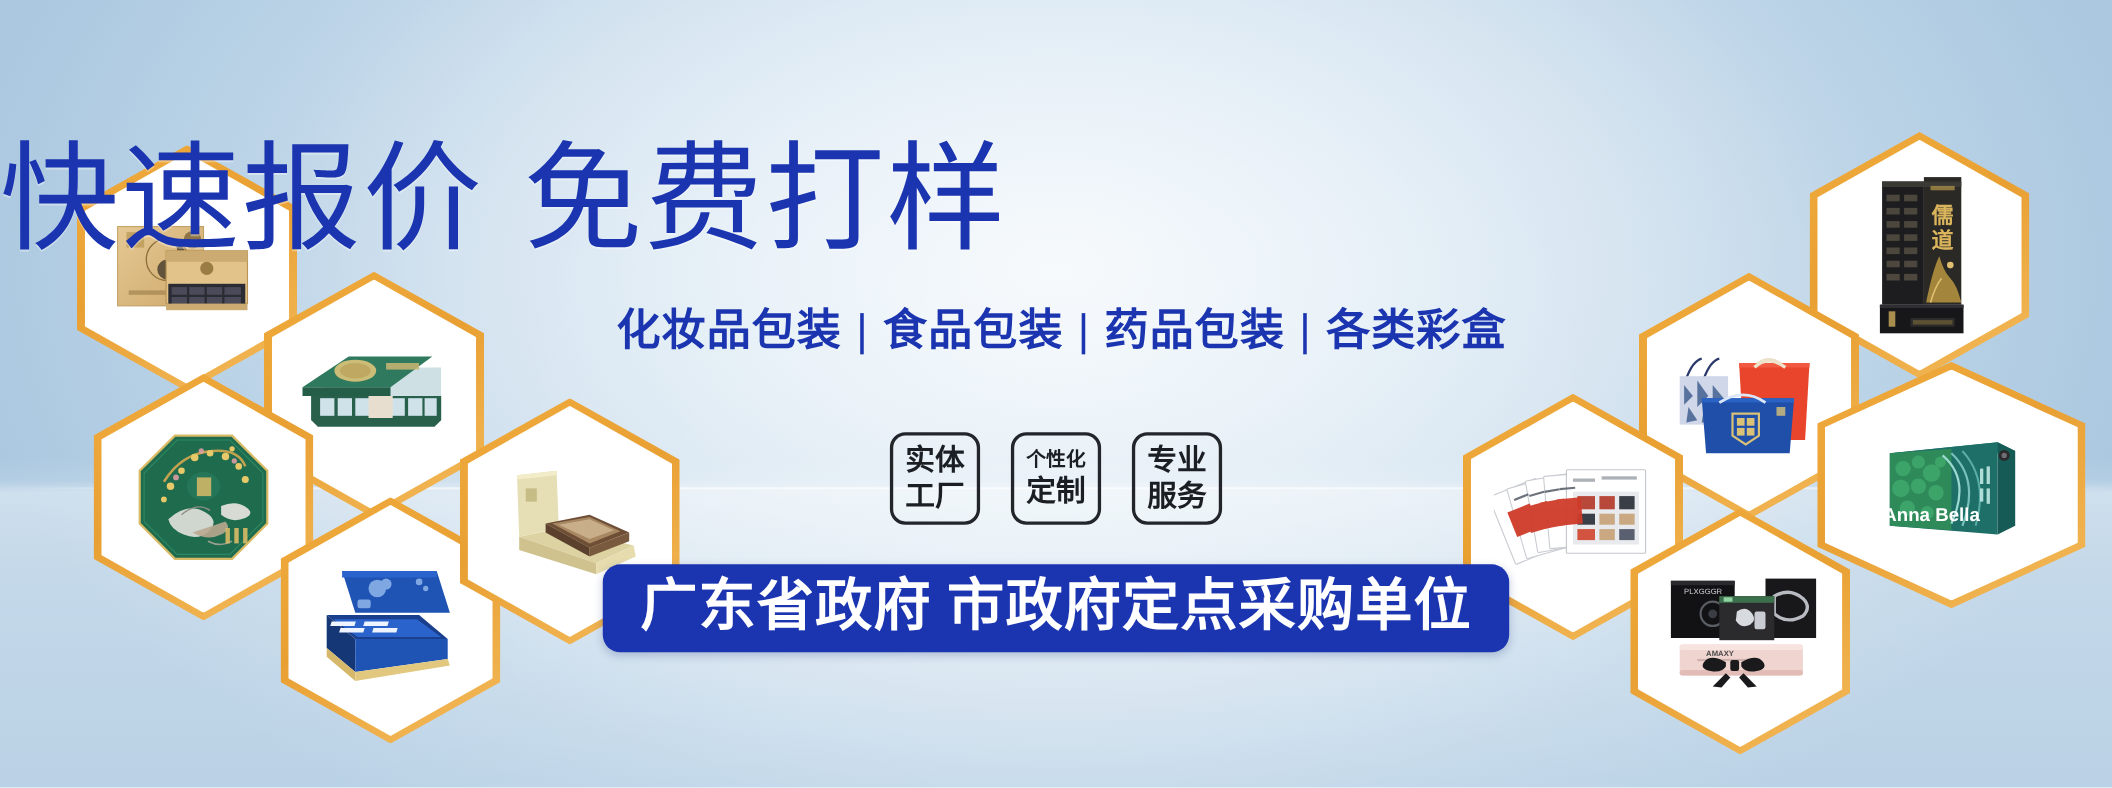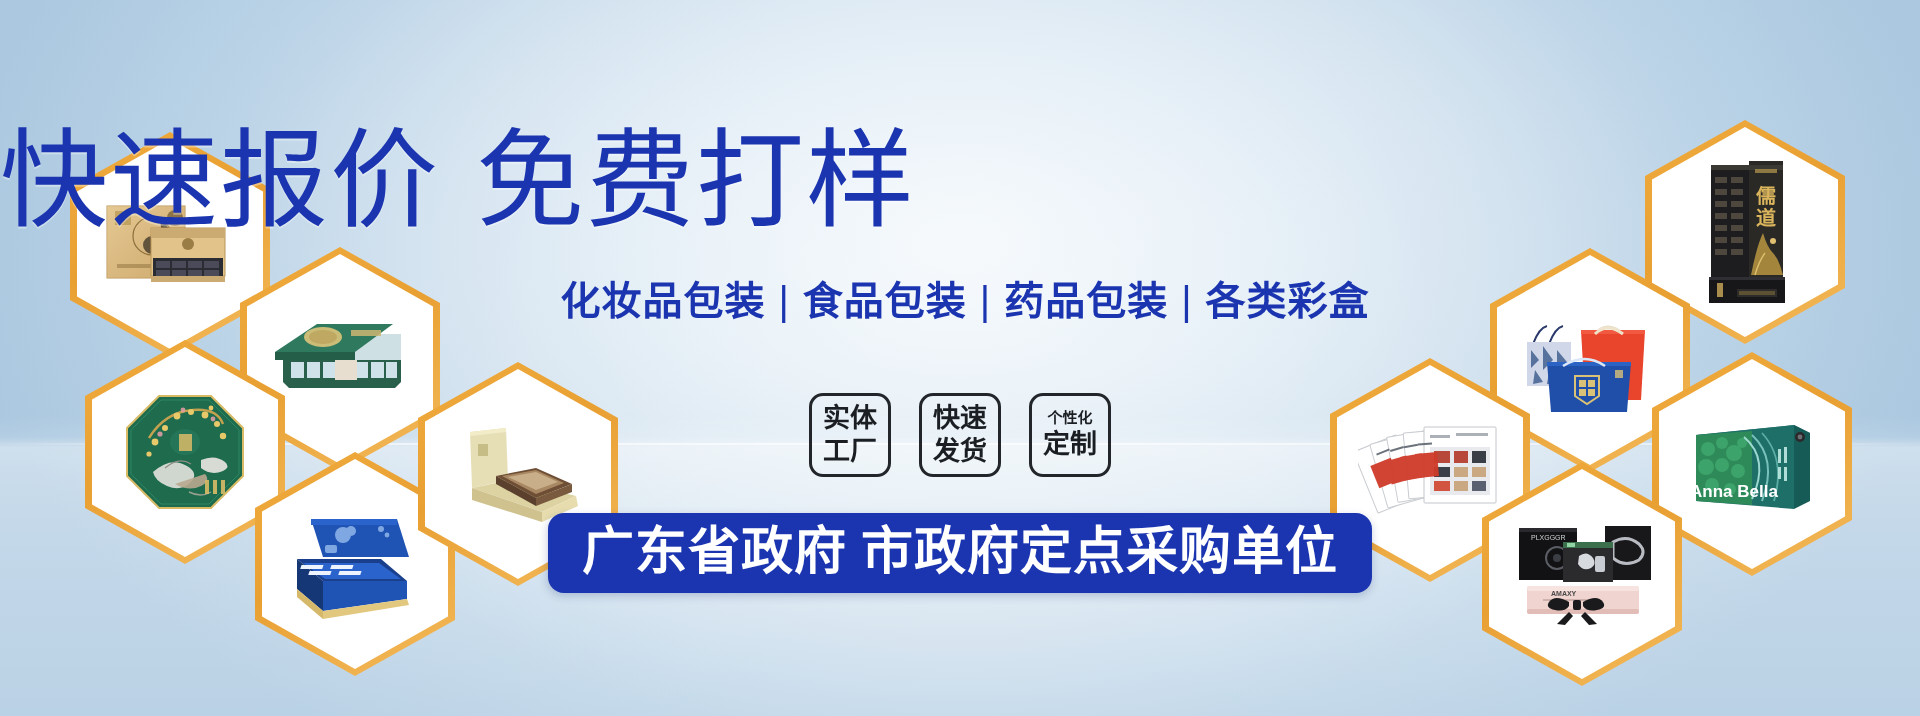--- a/index.html
+++ b/index.html
@@ -381,21 +381,21 @@
             <rect x="60" y="89" width="7" height="7"></rect>
               <rect x="69" y="89" width="7" height="7"></rect>
           </g>
           <rect x="96" y="70" width="8" height="8" fill="#d9c177" opacity=".8"></rect>
         </g>
       </svg>
     </div>
     <span class="hex-label">手提袋</span>
   </div>
 
-  <div class="hex" style="left:1652px;top:352px;--w:200px;--h:224px;">
+  <div class="hex" style="left:1652px;top:329px;padding-left:44px;--w:200px;--h:224px;">
     <div class="hex-outer"></div>
     <div class="hex-inner"></div>
     <div class="hex-art">
       <svg width="140" height="110" viewBox="0 0 140 110">
         <g>
           <path d="M14 26 L112 16 L128 24 L30 36 Z" fill="#2b7b74"></path>
           <path d="M14 26 L14 92 L112 100 L112 16 Z" fill="#1f6f69"></path>
           <path d="M112 16 L128 24 L128 92 L112 100 Z" fill="#175b56"></path>
           <path d="M14 26 L14 92 L70 96 L70 22 Z" fill="#2f8a5a"></path>
           <g fill="#3fa86d" opacity=".85">
@@ -525,26 +525,26 @@
   <div class="subtitle">
     <span>化妆品包装</span><span class="sep">|</span><span>食品包装</span><span class="sep">|</span><span>药品包装</span><span class="sep">|</span><span>各类彩盒</span>
   </div>
 
   <div class="features">
     <div class="feature">
       <span>实体</span>
       <span>工厂</span>
     </div>
     <div class="feature">
-      <span>快速</span>
-      <span>发货</span>
+      <span style="font-size:18px">个性化</span>
+      <span>定制</span>
     </div>
     <div class="feature">
-      <span style="font-size:15px">个性化</span>
-      <span>定制</span>
+      <span>专业</span>
+      <span>服务</span>
     </div>
   </div>
 
   <div class="gov-pill">
     <span>广东省政府</span><span class="sp"></span><span>市政府定点采购单位</span>
   </div>
 
 </div>
 
 </body></html>

